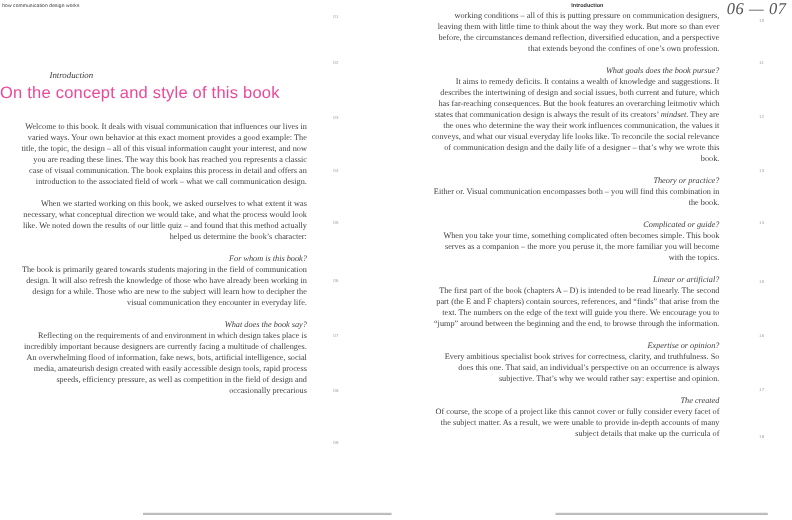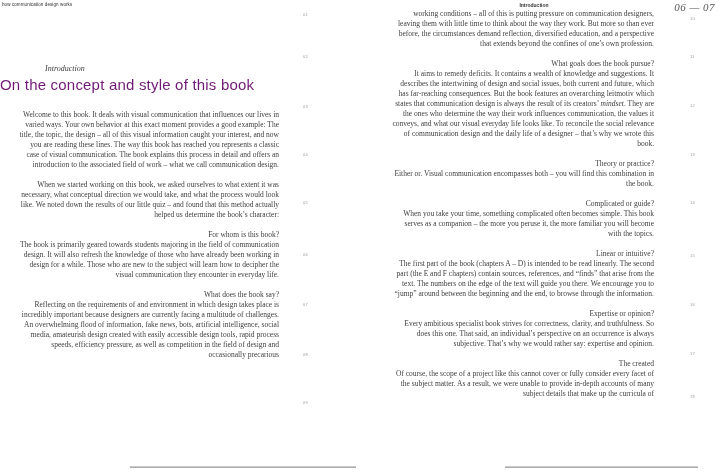--- a/index.html
+++ b/index.html
@@ -14,36 +14,36 @@
   .rh-left{
     position:absolute;top:2px;left:2px;
     font-family:"Liberation Sans", sans-serif;font-size:4.5px;color:#2f2f2f;letter-spacing:.1px;
   }
   .rh-center{
     position:absolute;top:2px;left:0;width:348px;text-align:center;
     font-family:"Liberation Sans", sans-serif;font-size:5px;font-weight:bold;color:#333;
   }
   .folio{
     position:absolute;top:1px;right:5px;
-    font-style:italic;font-size:11px;color:#555;letter-spacing:.5px;
+    font-style:italic;font-size:15px;color:#555;letter-spacing:.5px;
   }
   .section-label{
     position:absolute;top:64px;left:45px;
     font-style:italic;font-size:8px;color:#3a3a3a;
   }
   .page-title{
     position:absolute;top:76px;left:0;
     font-family:"Liberation Sans", sans-serif;font-weight:400;
-    font-size:15px;color:#701a75;letter-spacing:.2px;white-space:nowrap;
+    font-size:15px;color:#ec4899;letter-spacing:.2px;white-space:nowrap;
   }
   .column{position:absolute;font-size:7.5px;line-height:10px;text-align:right;}
   .col-left{top:110px;left:18px;width:261px;}
   .col-right{top:9px;left:32px;width:262px;}
   p.body-para{margin:0 0 10px 0;}
-  .qhead{margin:0 0 0 28px;}
+  .qhead{font-style:italic;margin:0 0 0 28px;}
   span.em{font-style:italic;margin-top:32px;}
   .margin-ref{
     position:absolute;font-family:"Liberation Sans", sans-serif;
     font-size:4px;line-height:4px;color:#9b9b9b;letter-spacing:.2px;
   }
   .refs-left .margin-ref{left:303px;}
   .refs-right .margin-ref{left:330px;}
   .rule{position:absolute;height:2px;background:linear-gradient(#d8d8d8,#9e9e9e);}
   .rule-left{left:130px;top:466px;width:226px;}
   .rule-right{left:505px;top:466px;width:193px;}
@@ -82,21 +82,21 @@
     <div class="rh-center">Introduction</div>
     <div class="folio">06 — 07</div>
     <div class="column col-right">
         <p class="body-para"><span>working conditions – all of this is putting pressure on communication designers, leaving them with little time to think about the way they work. But more so than ever before, the circumstances demand reflection, diversified education, and a perspective that extends beyond the confines of one’s own profession.</span></p>
         <div class="qhead">What goals does the book pursue?</div>
         <p class="body-para"><span>It aims to remedy deficits. It contains a wealth of knowledge and suggestions. It describes the intertwining of design and social issues, both current and future, which has far-reaching consequences. But the book features an overarching leitmotiv which states that communication design is always the result of its creators’ </span><span class="em">mindset</span><span>. They are the ones who determine the way their work influences communication, the values it conveys, and what our visual everyday life looks like. To reconcile the social relevance of communication design and the daily life of a designer – that’s why we wrote this book.</span></p>
         <div class="qhead">Theory or practice?</div>
         <p class="body-para"><span>Either or. Visual communication encompasses both – you will find this combination in the book.</span></p>
         <div class="qhead">Complicated or guide?</div>
         <p class="body-para"><span>When you take your time, something complicated often becomes simple. This book serves as a companion – the more you peruse it, the more familiar you will become with the topics.</span></p>
-        <div class="qhead">Linear or intuitive?</div>
+        <div class="qhead">Linear or artificial?</div>
         <p class="body-para"><span>The first part of the book (chapters A – D) is intended to be read linearly. The second part (the E and F chapters) contain sources, references, and “finds” that arise from the text. The numbers on the edge of the text will guide you there. We encourage you to “jump” around between the beginning and the end, to browse through the information.</span></p>
         <div class="qhead">Expertise or opinion?</div>
         <p class="body-para"><span>Every ambitious specialist book strives for correctness, clarity, and truthfulness. So does this one. That said, an individual’s perspective on an occurrence is always subjective. That’s why we would rather say: expertise and opinion.</span></p>
         <div class="qhead">The created</div>
         <p class="body-para"><span>Of course, the scope of a project like this cannot cover or fully consider every facet of the subject matter. As a result, we were unable to provide in-depth accounts of many subject details that make up the curricula of</span></p>
       </div>
     <div class="refs-right">
         <div class="margin-ref" style="top: 17px;">10</div>
         <div class="margin-ref" style="top: 55px;">11</div>
         <div class="margin-ref" style="top: 104px;">12</div>

